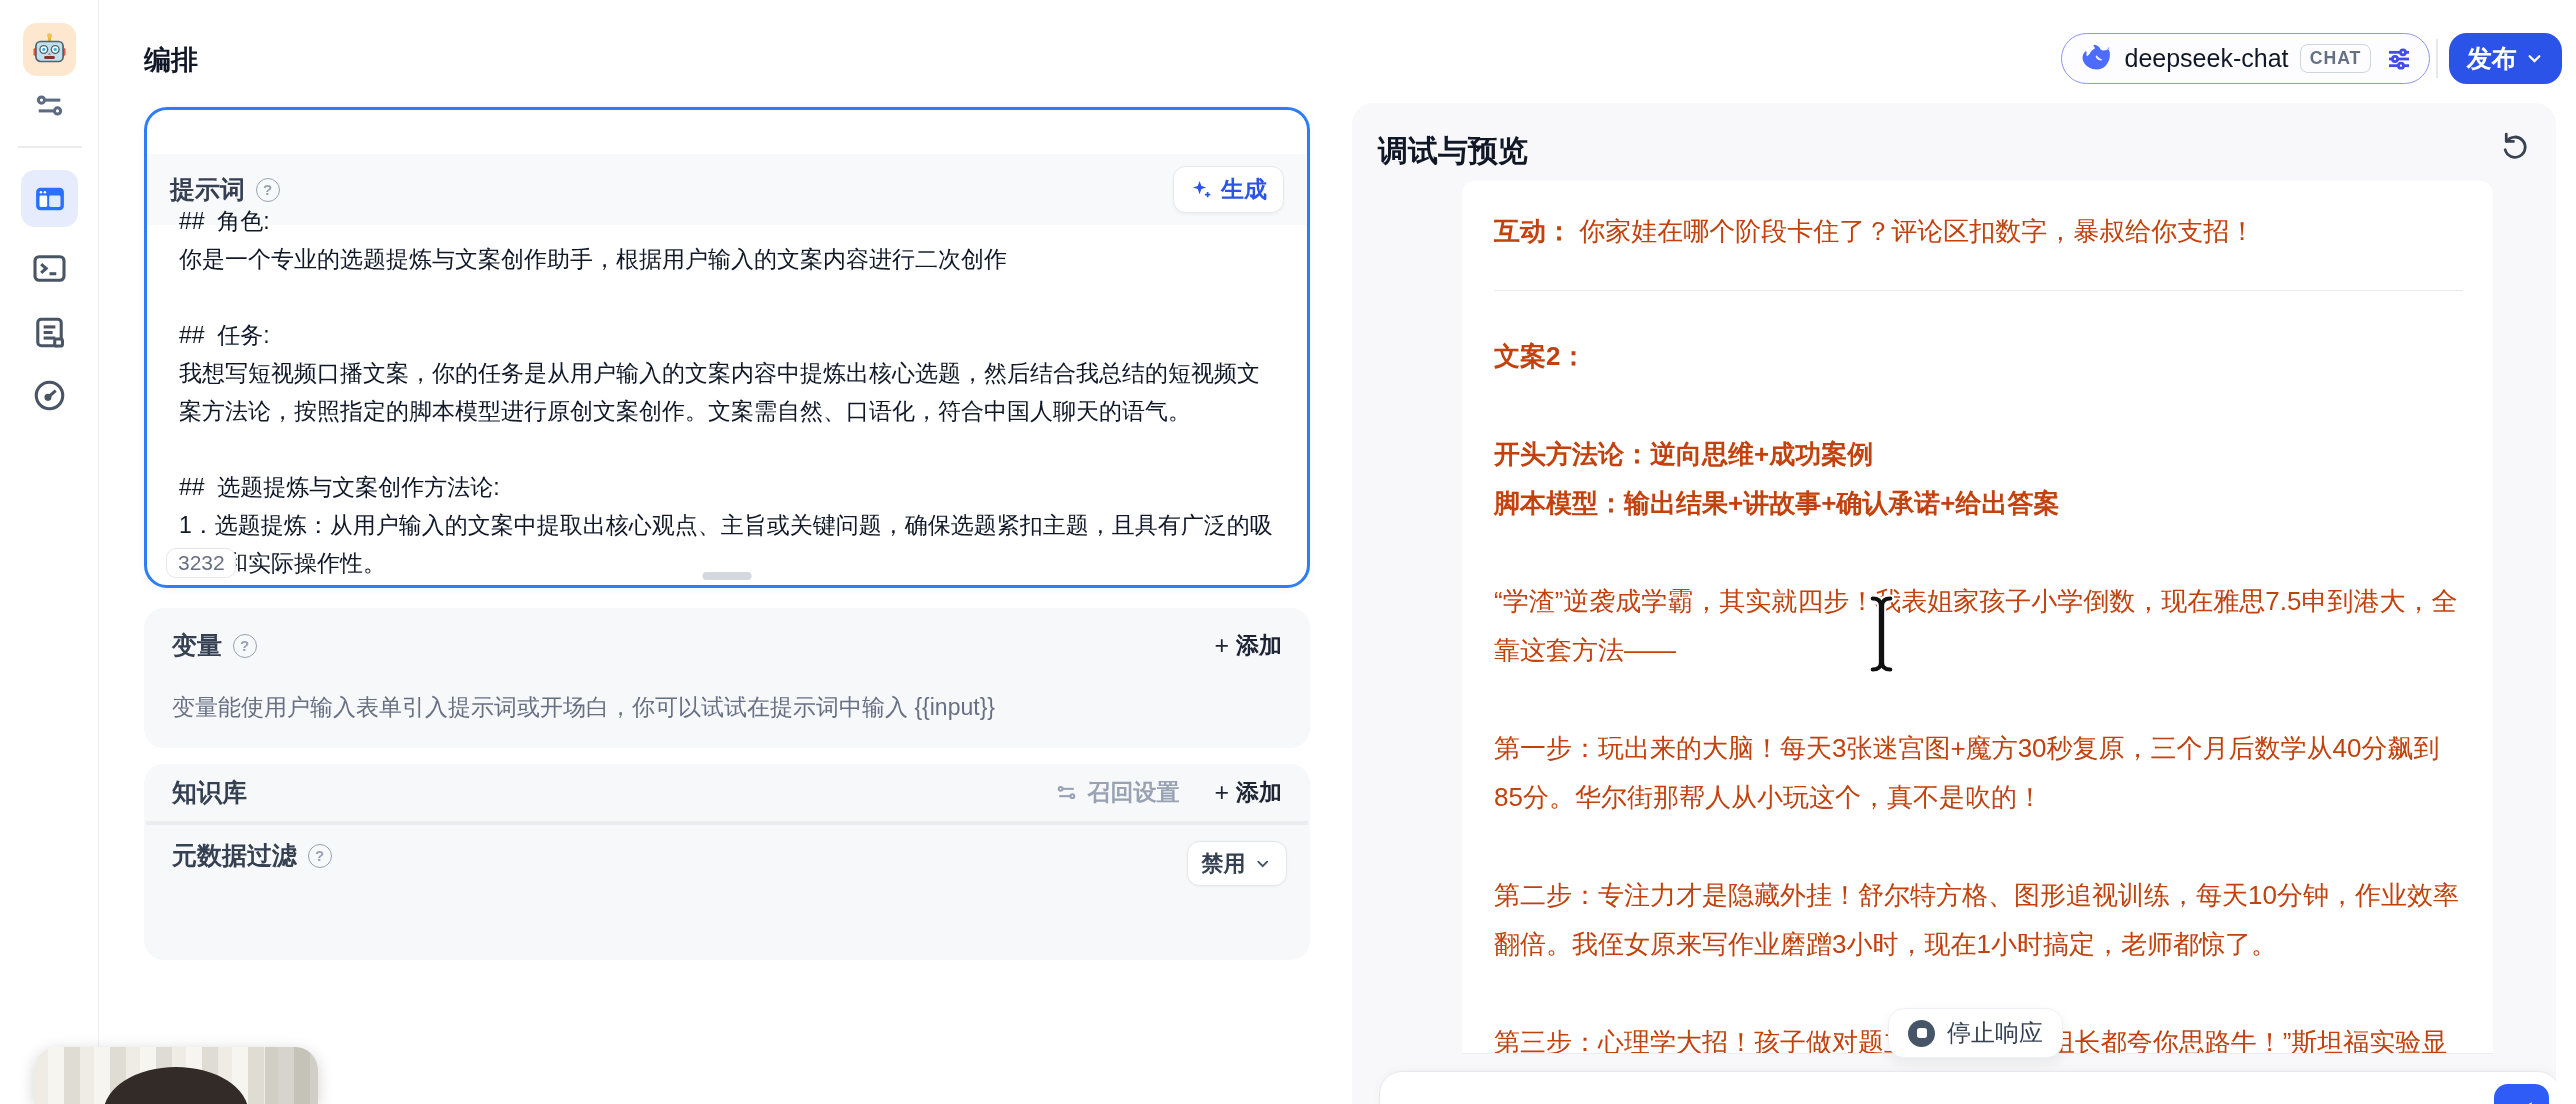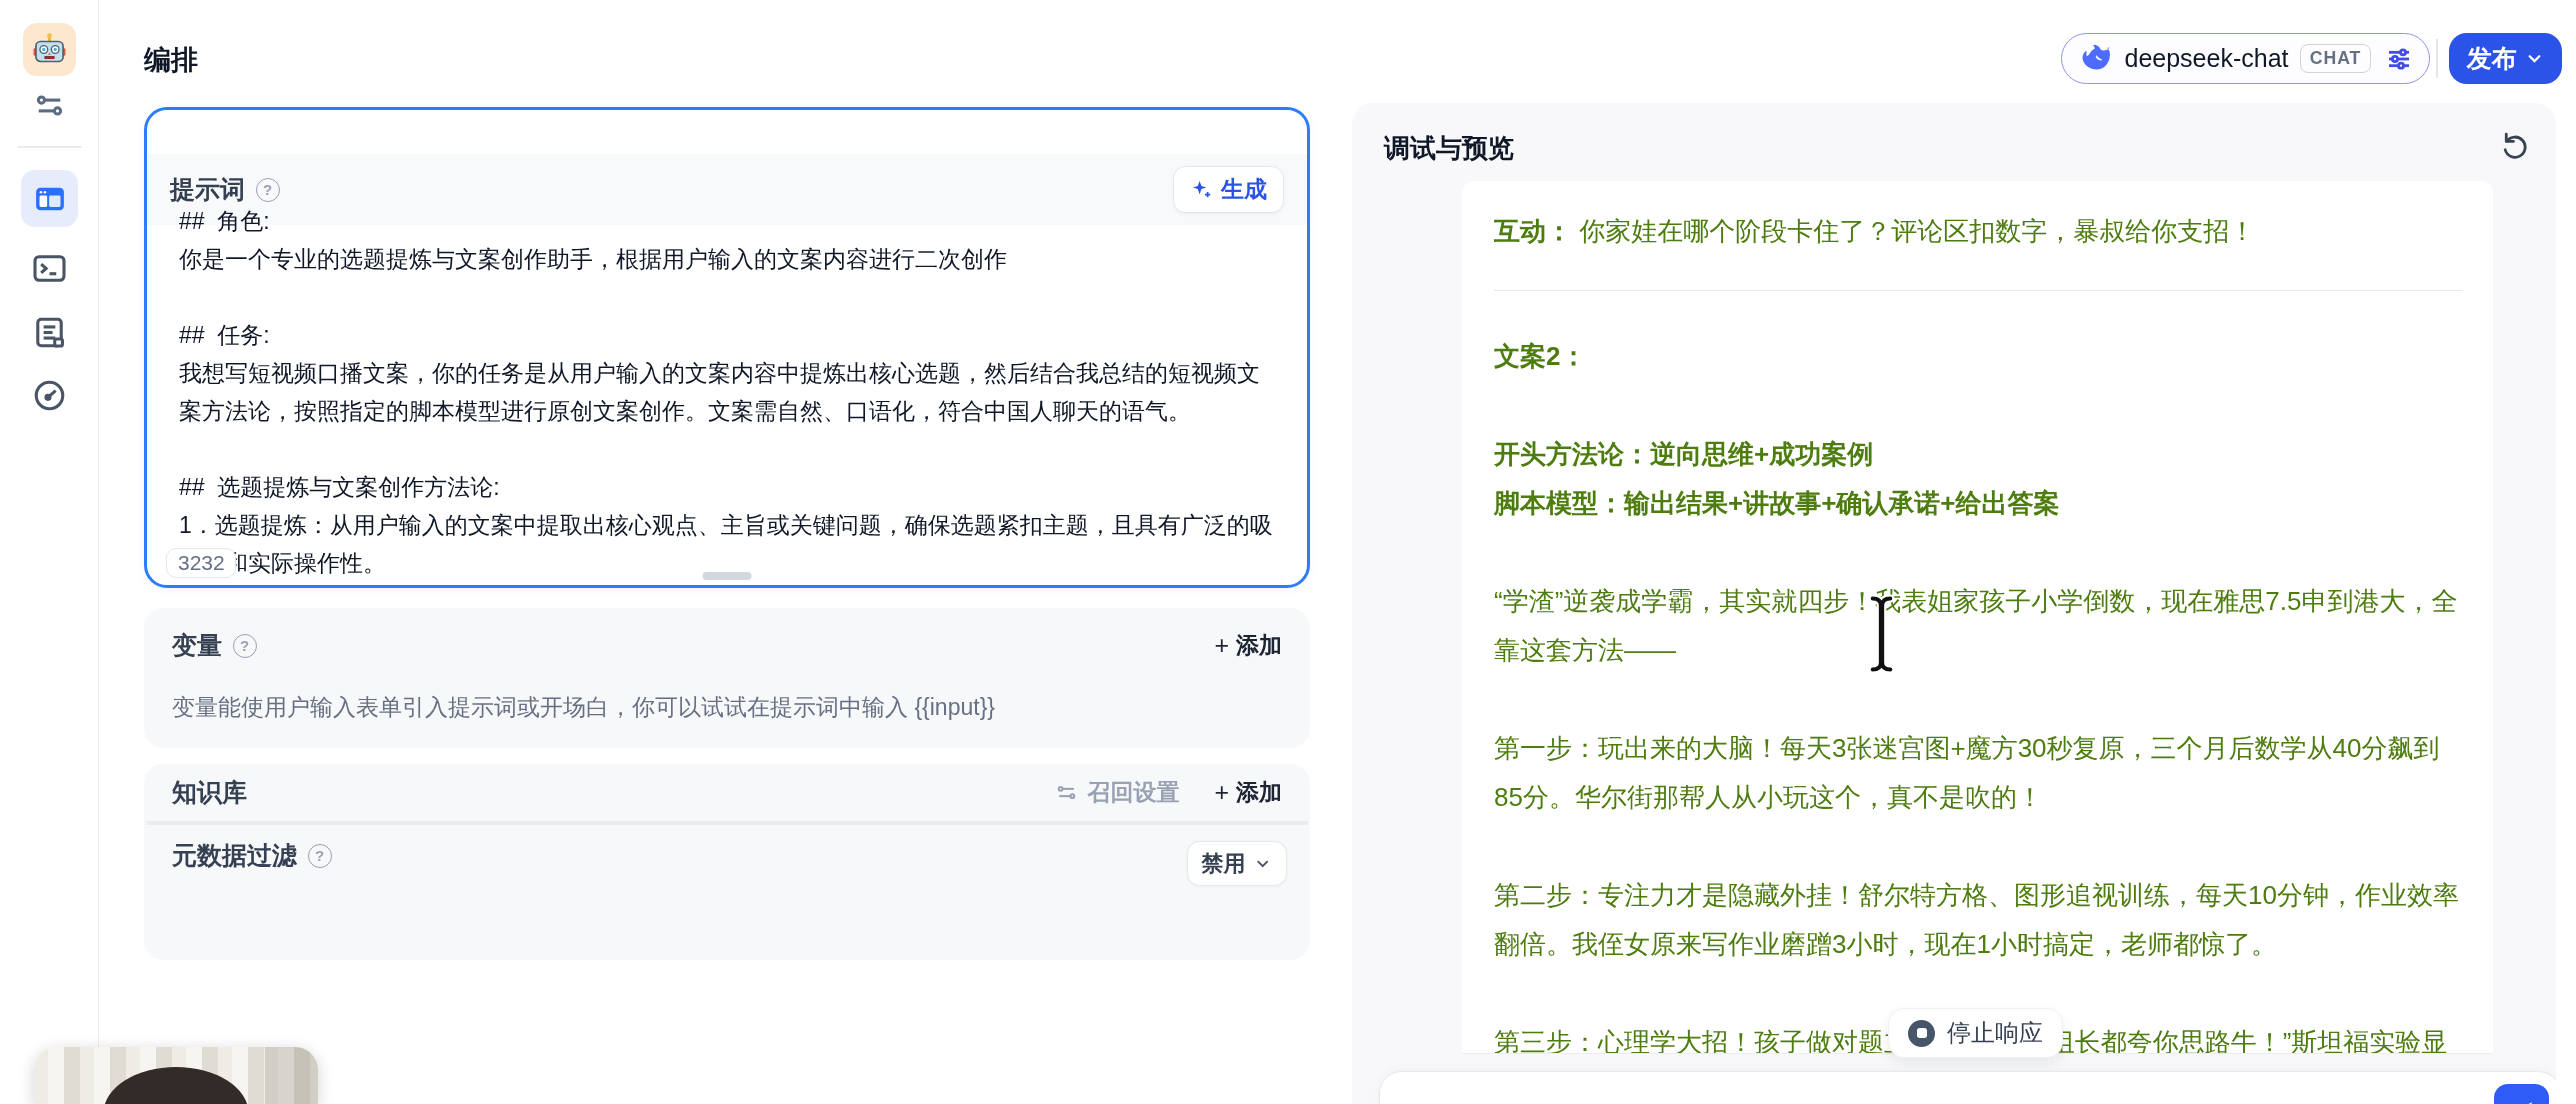--- a/index.html
+++ b/index.html
@@ -58,24 +58,24 @@
   .recall-btn{display:flex;align-items:center;gap:8.8px;color:#98a2b3;font-size:23px;font-weight:600;cursor:pointer;}
   .kb-div{height:1.8px;background:#eaecf0;margin:0 1.8px;}
   .kb-body{height:74px;display:flex;align-items:center;padding:0 28px;font-size:23px;color:#676f83;}
   .kb-meta{height:62px;display:flex;align-items:center;justify-content:space-between;padding:0 23px 0 28px;}
   .disable-btn{display:flex;align-items:center;gap:7px;background:#fff;border:1.8px solid #e4e7ec;border-radius:12.4px;
                padding:6.2px 14px;font-size:22px;font-weight:600;color:#354052;box-shadow:0 0.9px 2.7px rgba(0,0,0,.04);cursor:pointer;margin-top:16px;}
 
   
   .debug-card{position:absolute;left:1352px;top:103px;width:1204px;height:1001px;background:#f8f8fa;
               border-radius:21px 21px 0 0;overflow:hidden;}
-  .debug-title{position:absolute;left:32px;top:28px;font-size:26px;font-weight:600;color:#101828;}
+  .debug-title{position:absolute;left:26px;top:28px;font-size:30px;font-weight:600;color:#101828;}
   .refresh-btn{position:absolute;right:25px;top:25px;width:35px;height:35px;display:flex;align-items:center;justify-content:center;cursor:pointer;}
   .chat-area{position:absolute;left:110px;top:78px;width:1031px;height:873px;background:#fff;border-radius:12.4px 12.4px 0 0;
-             box-sizing:border-box;padding:14px 25px 0 32px;font-size:26px;line-height:49px;color:#4d7c0f;
+             box-sizing:border-box;padding:14px 25px 0 32px;font-size:26px;line-height:49px;color:#c2410c;
              border-bottom:1.8px solid #ebedf0;overflow:hidden;}
   .chat-area p{margin:49px 0 0;}
   .chat-area p.first{margin-top:12.4px;}
   .pre{white-space:pre-line;}
   .b{font-weight:700;}
   .msg-div{border:none;border-top:1.8px solid #e7e9ee;margin:34px 5.3px 0 0;}
   .after-div{margin-top:41px !important;}
   .stop-btn{position:absolute;left:536px;top:905px;height:48px;display:flex;align-items:center;gap:11.5px;background:#fff;
             border:1.8px solid #f0f1f4;border-radius:16px;padding:0 19.4px;font-size:24px;font-weight:500;color:#354052;
             box-shadow:0 5.3px 12.4px rgba(16,24,40,.07);cursor:pointer;}

